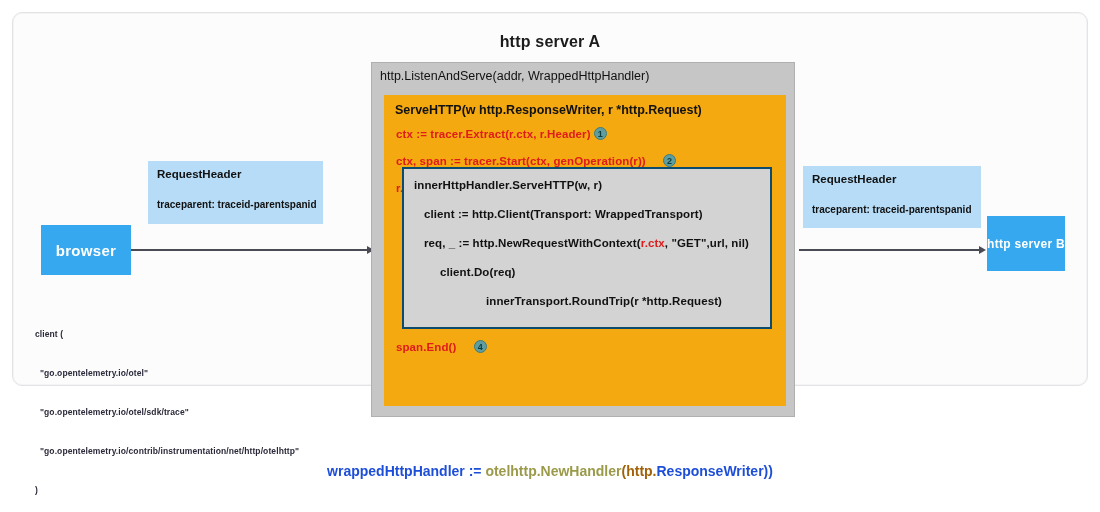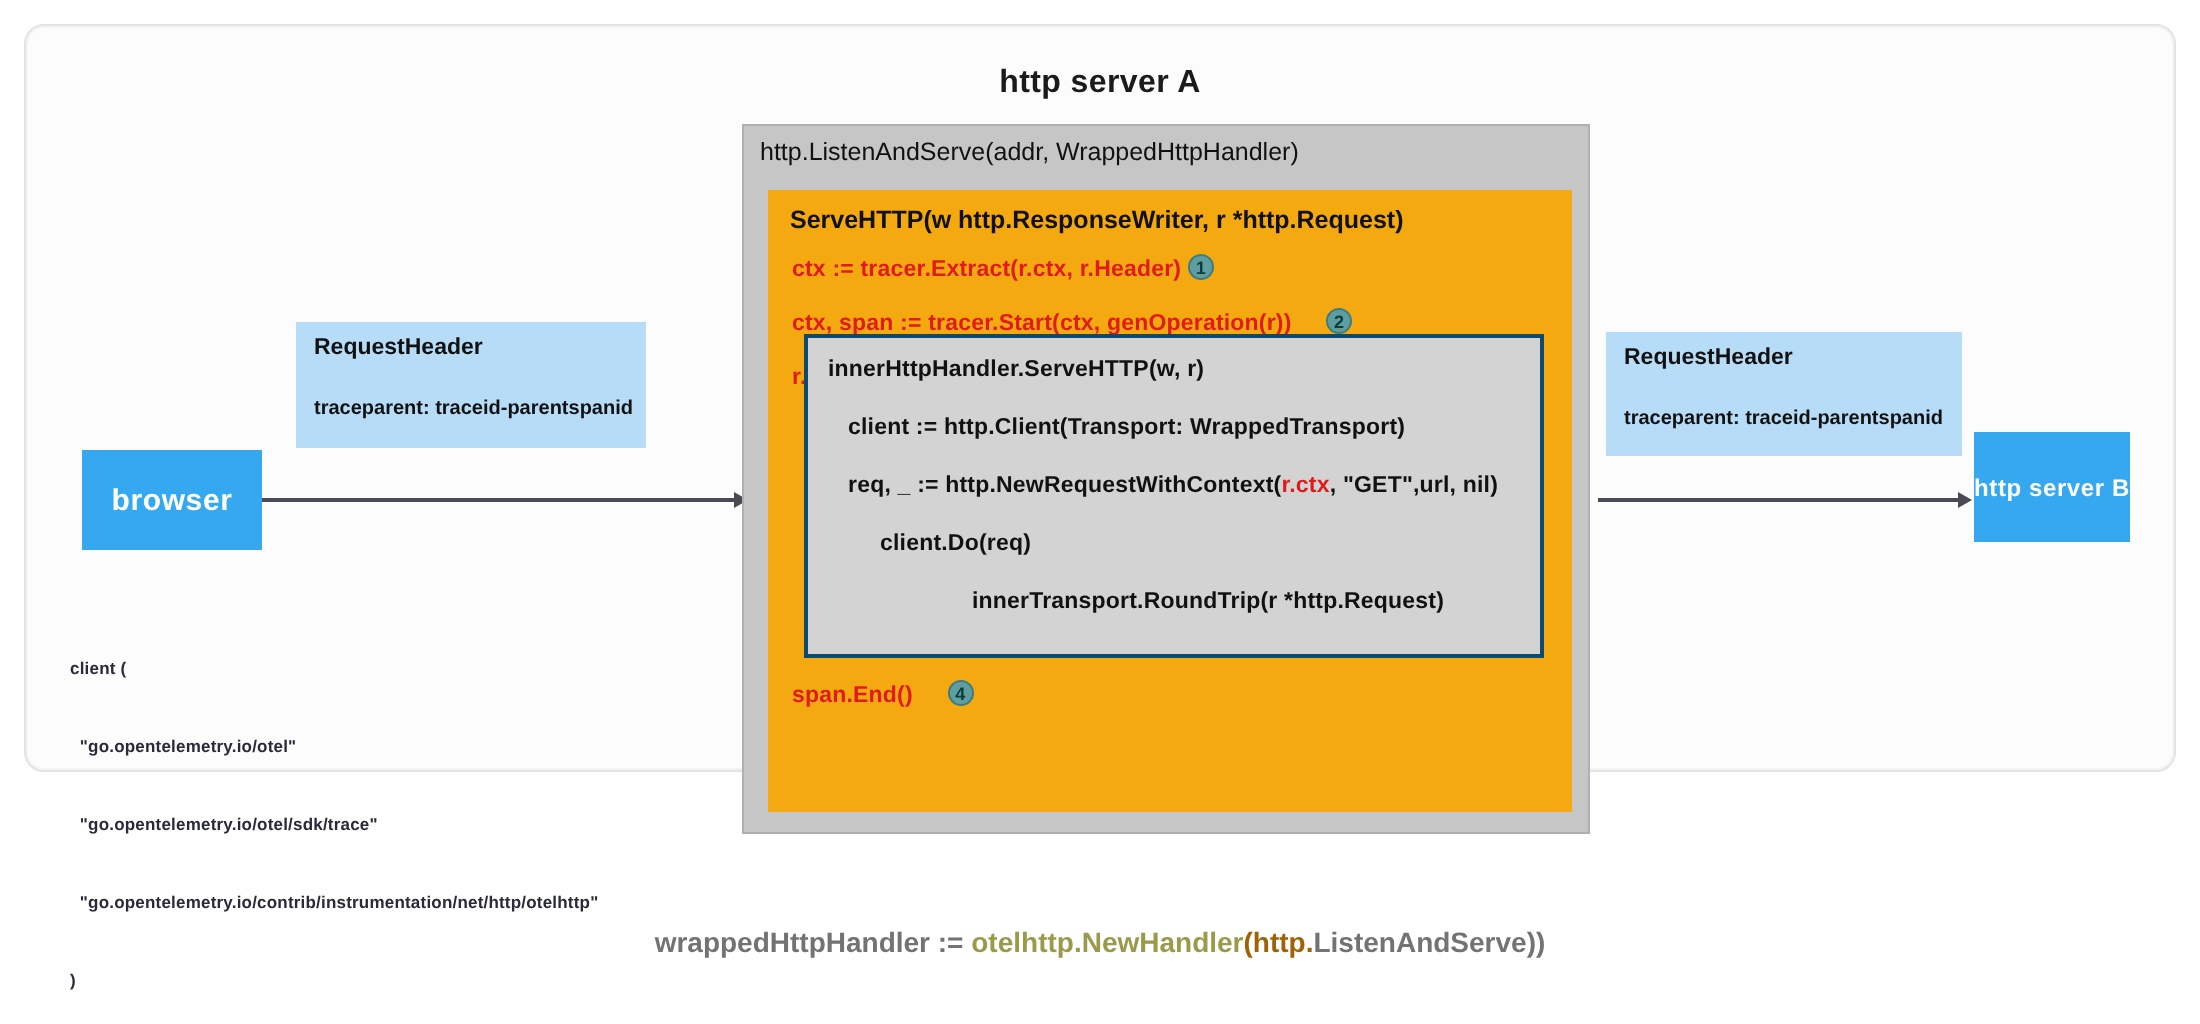--- a/index.html
+++ b/index.html
@@ -209,21 +209,21 @@
     top: 450px;
     width: 100%;
     text-align: center;
     font-size: 14px;
     font-weight: bold;
     color: #1b1b1b;
     white-space: nowrap;
   }
   .cap-olive { color: #9a9a4a; }
   .cap-tan { color: #a16207; }
-  .cap-dark { color: #737373; }
+  .cap-dark { color: #1d4ed8; }
 </style>
 </head>
 <body>
 
 <div id="stage">
   <div id="card">
 
     <div class="diagram-title">http server A</div>
 
     <div class="node-box" id="browser-box">
@@ -291,17 +291,17 @@
 
     <div class="arrow-line" id="arrow-2-line"></div>
     <div class="arrow-head" id="arrow-2-head"></div>
 
     <div class="node-box" id="server-b-box">
       <span>http server B</span>
     </div>
 
     <div id="caption">
       <span class="cap-dark">wrappedHttpHandler :=</span>
-      <span class="cap-olive">otelhttp.NewHandler</span><span class="cap-tan">(http.</span><span class="cap-dark">ListenAndServe))</span>
+      <span class="cap-olive">otelhttp.NewHandler</span><span class="cap-tan">(http.</span><span class="cap-dark">ResponseWriter))</span>
     </div>
 
   </div>
 </div>
 
 </body></html>

